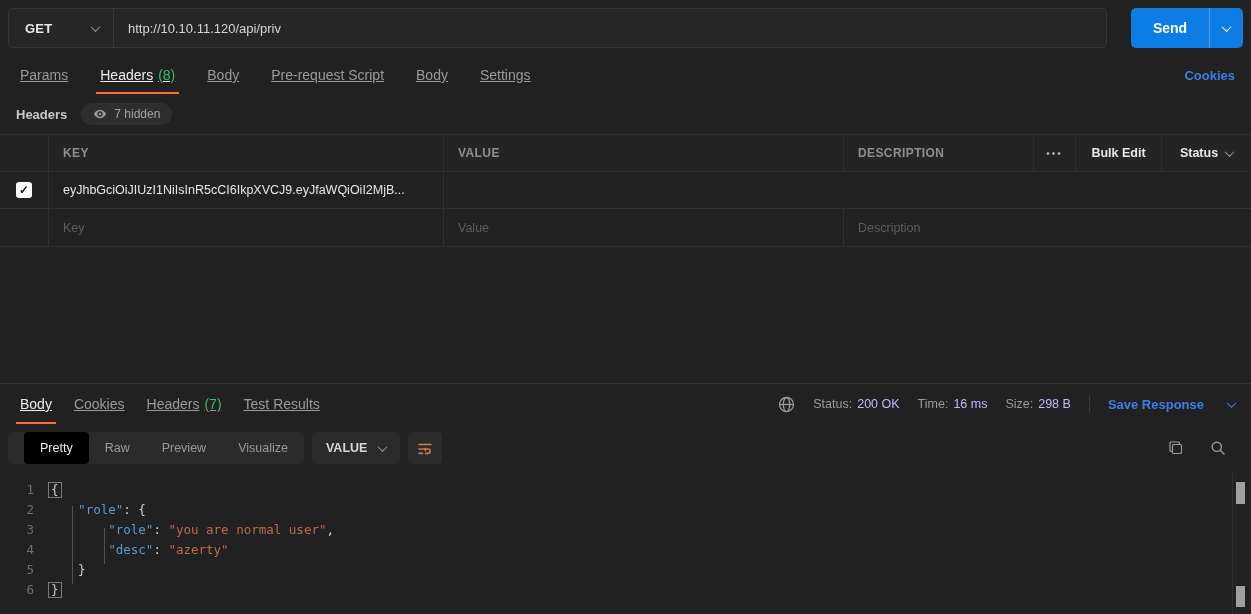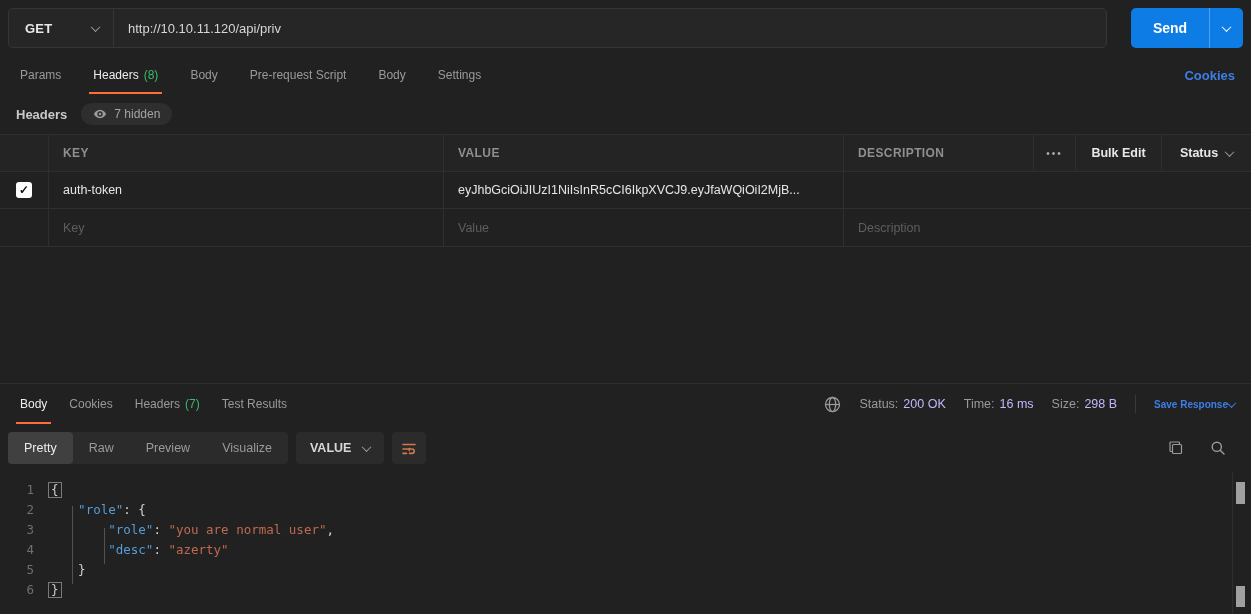--- a/index.html
+++ b/index.html
@@ -31,21 +31,21 @@
   .send-main { flex:1; display:flex; align-items:center; justify-content:center;
     font-weight:bold; font-size:14px; }
   .send-caret { width:34px; display:flex; align-items:center; justify-content:center;
     border-left:1px solid rgba(255,255,255,.28); }
   .chev { width:7px; height:7px; border-right:1.6px solid currentColor; border-bottom:1.6px solid currentColor;
     transform:rotate(45deg) translate(-1px,-1px); display:inline-block; }
   .chev.gray { color:#9a9a9a; }
   
   .req-tabs { display:flex; align-items:center; height:38px; padding:0 16px; }
   .tab { position:relative; height:38px; display:flex; align-items:center; gap:5px;
-    margin-right:24px; font-size:12px; color:#9a9a9a; cursor:pointer; padding:0 4px; }
+    margin-right:24px; font-size:14px; color:#9a9a9a; cursor:pointer; padding:0 4px;text-decoration:underline; }
   .tab .count { color:#3cba6f; }
   .tab.active { color:#ededed; }
   .tab.active::after { content:""; position:absolute; left:0; right:0; bottom:0; height:2px; background:#ff6c37; }
   .spacer { flex:1; }
   .link { color:#3d7ee8; font-weight:bold; font-size:13px; cursor:pointer; }
   
   .sub-head { display:flex; align-items:center; height:40px; padding:0 16px; gap:14px; }
   .sub-title { font-size:13px; font-weight:bold; color:#c9c9c9; }
   .pill { display:flex; align-items:center; gap:7px; background:#2e2e2e; border-radius:11px;
     height:22px; padding:0 12px; color:#a3a3a3; font-size:12px; cursor:pointer; }
@@ -69,27 +69,27 @@
   .checkbox { width:16px; height:16px; background:#fff; border-radius:3px; display:flex;
     align-items:center; justify-content:center; color:#111; font-size:12px; font-weight:bold; cursor:pointer; }
   
   .resp { position:absolute; left:0; right:0; top:383px; bottom:0; border-top:1px solid #2f2f2f; }
   .resp-head { display:flex; align-items:center; height:40px; padding:0 16px; }
   .resp-head .tab { height:40px; margin-right:14px; }
   .meta { display:flex; align-items:center; gap:18px; font-size:12.5px; color:#9a9a9a; }
   .meta .val { color:#c4b5fd; }
   .meta-item { display:flex; gap:5px; }
   .vdiv { width:1px; height:18px; background:#3a3a3a; }
-  .save { display:flex; align-items:center; gap:0; color:#3d7ee8; font-weight:bold; font-size:10px; cursor:pointer; }
+  .save { display:flex; align-items:center; gap:24px; color:#3d7ee8; font-weight:bold; font-size:13px; cursor:pointer; }
   
   .resp-bar { display:flex; align-items:center; height:48px; padding:0 16px 0 8px; gap:8px; }
   .seg { display:flex; background:#2b2b2b; border-radius:4px; height:32px; padding:0; }
   .seg-item { display:flex; align-items:center; padding:0 16px; font-size:12.5px; color:#9a9a9a;
     border-radius:4px; cursor:pointer; }
-  .seg-item.active { background:#404040; color:#ededed; }
+  .seg-item.active { background:#000000; color:#ededed;margin-left:16px; }
   .drop { display:flex; align-items:center; gap:12px; height:32px; background:#2b2b2b; border-radius:4px;
     padding:0 14px; font-size:12.5px; font-weight:bold; color:#d8d8d8; cursor:pointer; }
   .iconbtn { width:34px; height:32px; background:#2b2b2b; border-radius:4px; display:flex;
     align-items:center; justify-content:center; cursor:pointer; }
   .ghost { background:transparent; }
   
   .code { position:absolute; left:0; right:18px; top:88px; bottom:0; padding-top:8px;
     font-family:"DejaVu Sans Mono", monospace; font-size:12.5px; overflow:hidden; }
   .code-line { display:flex; height:20px; line-height:20px; }
   .line-num { width:48px; text-align:right; padding-right:14px; color:#6f6f6f; flex:none; }
@@ -173,21 +173,20 @@
       <div class="cell center hbtn">Bulk Edit</div>
       <div class="cell center hbtn">
         <span>Status</span>
         <span class="chev gray"></span>
       </div>
     </div>
     <div class="tbl-row tbl-data">
       <div class="cell">
         <span class="checkbox">✓</span>
       </div>
-      <div class="cell td">auth-token</div>
       <div class="cell td">eyJhbGciOiJIUzI1NiIsInR5cCI6IkpXVCJ9.eyJfaWQiOiI2MjB...</div>
       <div class="cell td"></div>
     </div>
     <div class="tbl-row tbl-data">
       <div class="cell"></div>
       <div class="cell">
           <input class="ph-input" placeholder="Key" style="">
         </div>
       <div class="cell">
           <input class="ph-input" placeholder="Value" style="">

